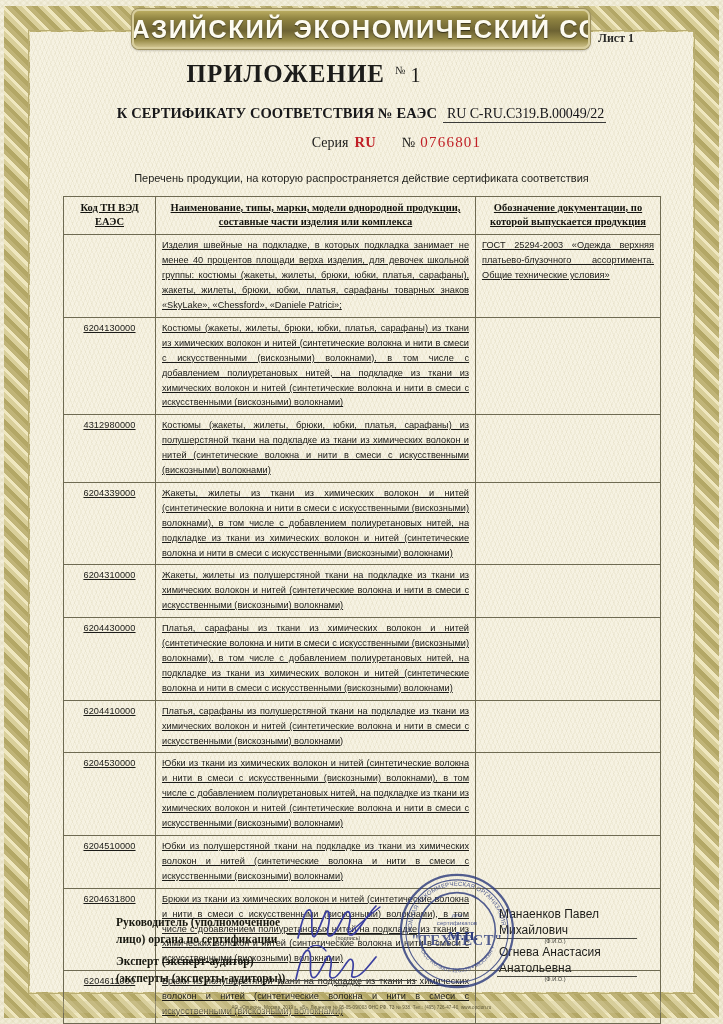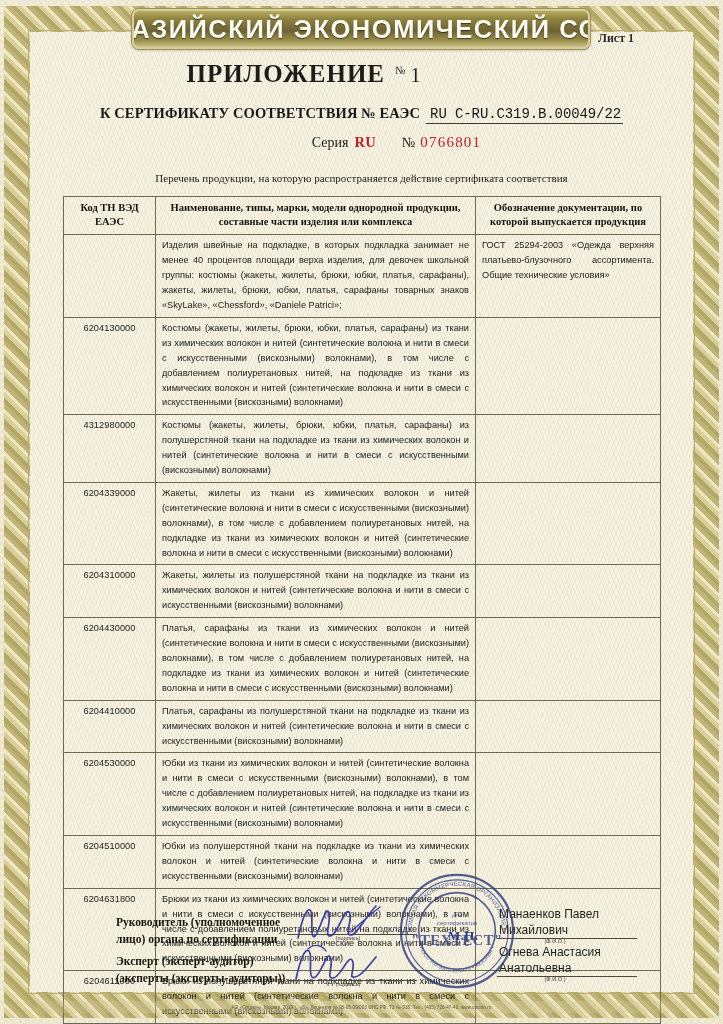--- a/index.html
+++ b/index.html
@@ -85,52 +85,52 @@
   #doc-title-no sup { font-size:11px; }
 
   #subtitle-line {
     position:absolute; top:104px; left:0; width:723px; z-index:5;
     text-align:center;
   }
   #subtitle {
     font-size:14.5px; font-weight:bold; color:#18181a; letter-spacing:.1px;
   }
   #cert-number {
-    font-family:Liberation Mono, monospace;
+    font-family:Liberation Serif, serif;
     font-size:14px; font-weight:normal; color:#16161a;
     border-bottom:1px solid #3a3a38;
     padding:0 2px 1px 4px; margin-left:6px;
     letter-spacing:-.1px;
     text-align:right;
   }
 
   #series-line {
     position:absolute; top:133px; left:0; width:723px; z-index:5;
     text-align:center; padding-left:70px;
   }
   #series-label { font-size:14px; color:#1b1b19; }
   #series-value { font-size:14.5px; font-weight:bold; color:#c02026; margin-left:6px; letter-spacing:.3px; }
   #number-sign  { font-size:14px; color:#1b1b19; margin-left:26px; }
   #number-value { font-size:15px; color:#c02026; margin-left:5px; letter-spacing:1.2px; }
 
   #list-caption {
     position:absolute; top:172px; left:0; width:723px; z-index:5;
     text-align:center;
-    font-family:Liberation Serif, serif;
+    font-family:Liberation Sans, sans-serif;
     font-size:11px; color:#23231f;
   }
 
   
   #tbl {
     position:absolute; top:196px; left:63px; width:597px;
     border-collapse:collapse;
     z-index:5;
     table-layout:fixed;
   }
-  #tbl td, #tbl th { border:1px solid #6e6a52; vertical-align:top; }
+  #tbl td, #tbl th { border:1px solid #6e6a52; vertical-align:top;text-decoration:underline; }
   #tbl thead th {
     font-family:"Liberation Serif", serif;
     font-weight:bold; font-size:10.5px; color:#14140f;
     text-align:center; padding:4px 5px 5px 5px; line-height:1.35;
   }
   .c-code { width:92px; }
   .c-name { width:320px; }
   .c-doc  { width:185px; }
 
   #tbl tbody td {

